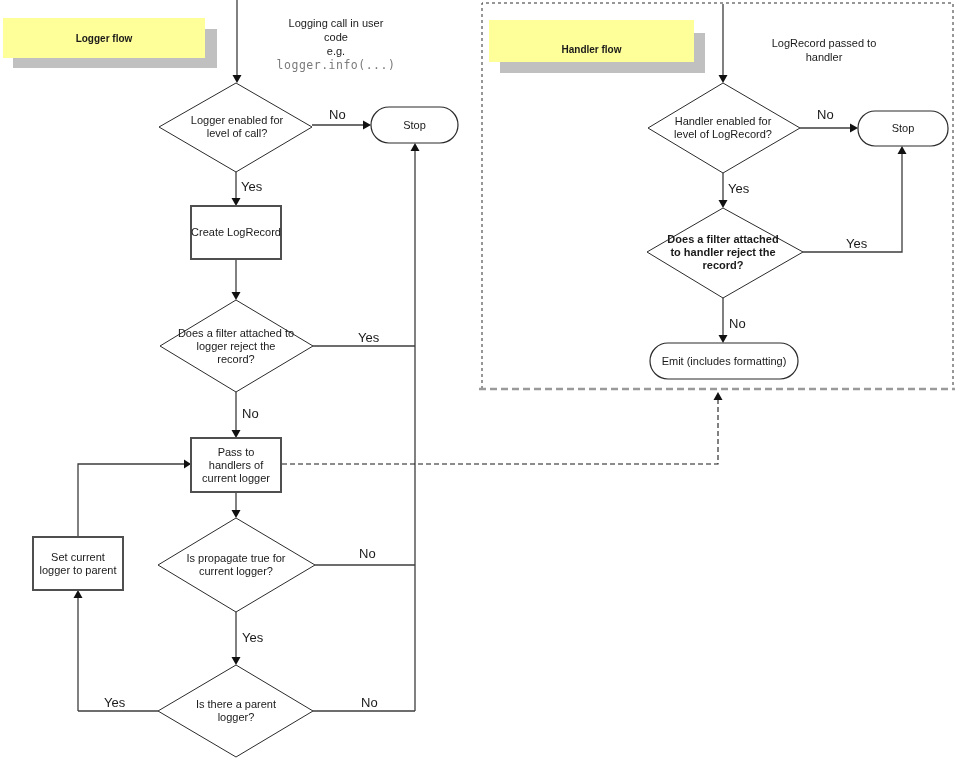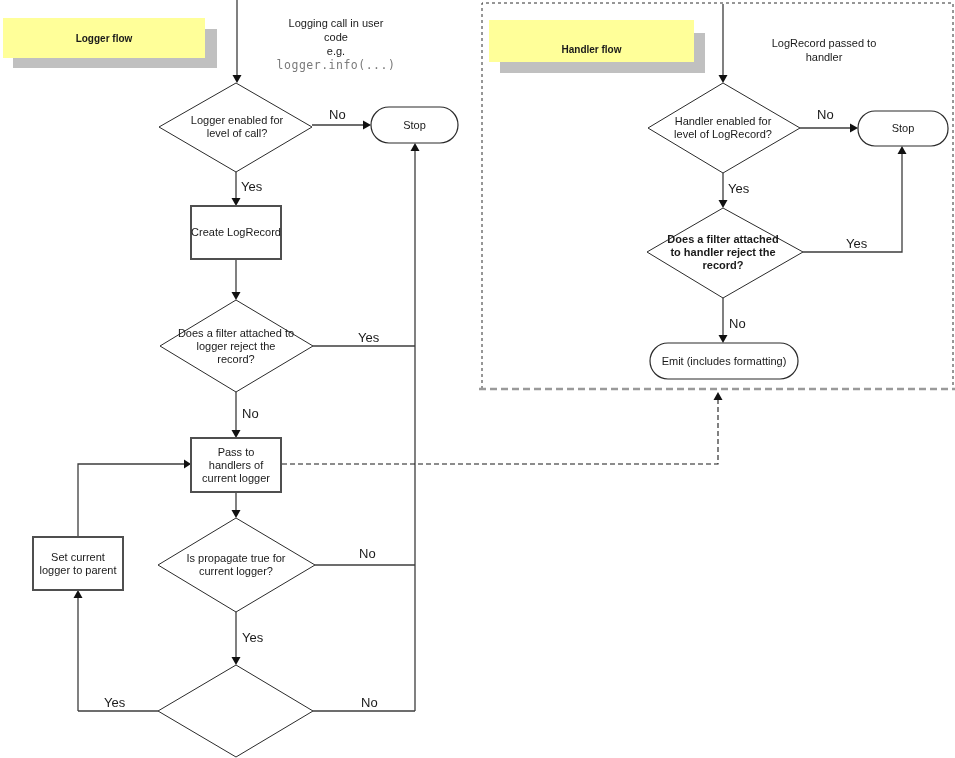--- a/index.html
+++ b/index.html
@@ -108,20 +108,21 @@
   </div>
 
   <div class="entry-block" style="left:727px; top:36px; width:122px;">LogRecord passed to handler</div>
 
   <div class="txt" style="left:186px; top:95px; width:102px; height:64px;">Logger enabled for level of call?</div>
   <div class="txt" style="left:371px; top:107px; width:87px; height:36px;">Stop</div>
   <div class="txt" style="left:191px; top:206px; width:90px; height:53px;border-radius:21px;">Create LogRecord</div>
   <div class="txt" style="left:177px; top:308px; width:118px; height:76px;text-align:center;">Does a filter attached to logger reject the record?</div>
   <div class="txt" style="left:196px; top:438px; width:80px; height:54px;">Pass to handlers of current logger</div>
   <div class="txt" style="left:180px; top:528px; width:112px; height:74px;">Is propagate true for current logger?</div>
+  <div class="txt" style="left:186px; top:676px; width:100px; height:70px;">Is there a parent logger?</div>
   <div class="txt" style="left:669px; top:95px; width:108px; height:66px;">Handler enabled for level of LogRecord?</div>
 
   <div class="txt" style="left:36px; top:537px; width:84px; height:53px;">Set current logger to parent</div>
   <div class="txt" style="left:858px; top:111px; width:90px; height:35px;">Stop</div>
   <div class="txt" style="left:664px; top:218px; width:118px; height:68px;font-weight:bold;">Does a filter attached to handler reject the record?</div>
   <div class="txt" style="left:650px; top:343px; width:148px; height:36px;">Emit (includes formatting)</div>
 
   <div class="edge-label" style="left:241px; top:179px;">Yes</div>
   <div class="edge-label" style="left:329px; top:107px;">No</div>
   <div class="edge-label" style="left:358px; top:330px;">Yes</div>

